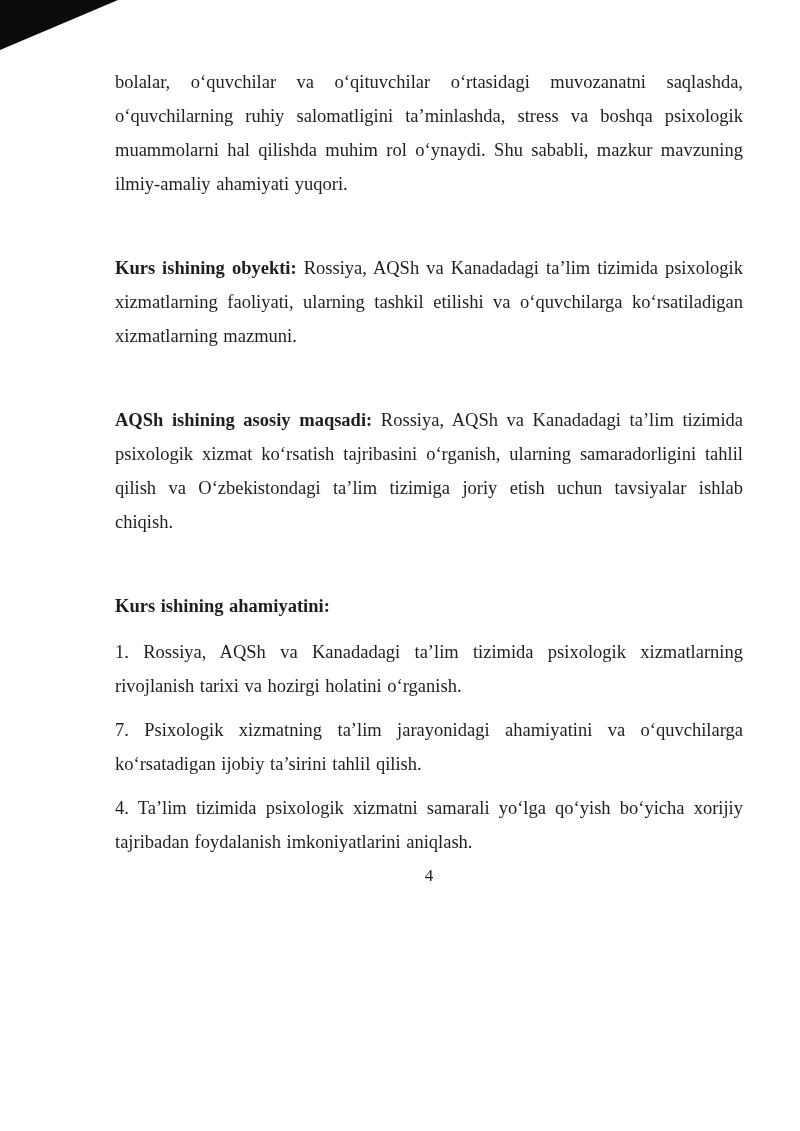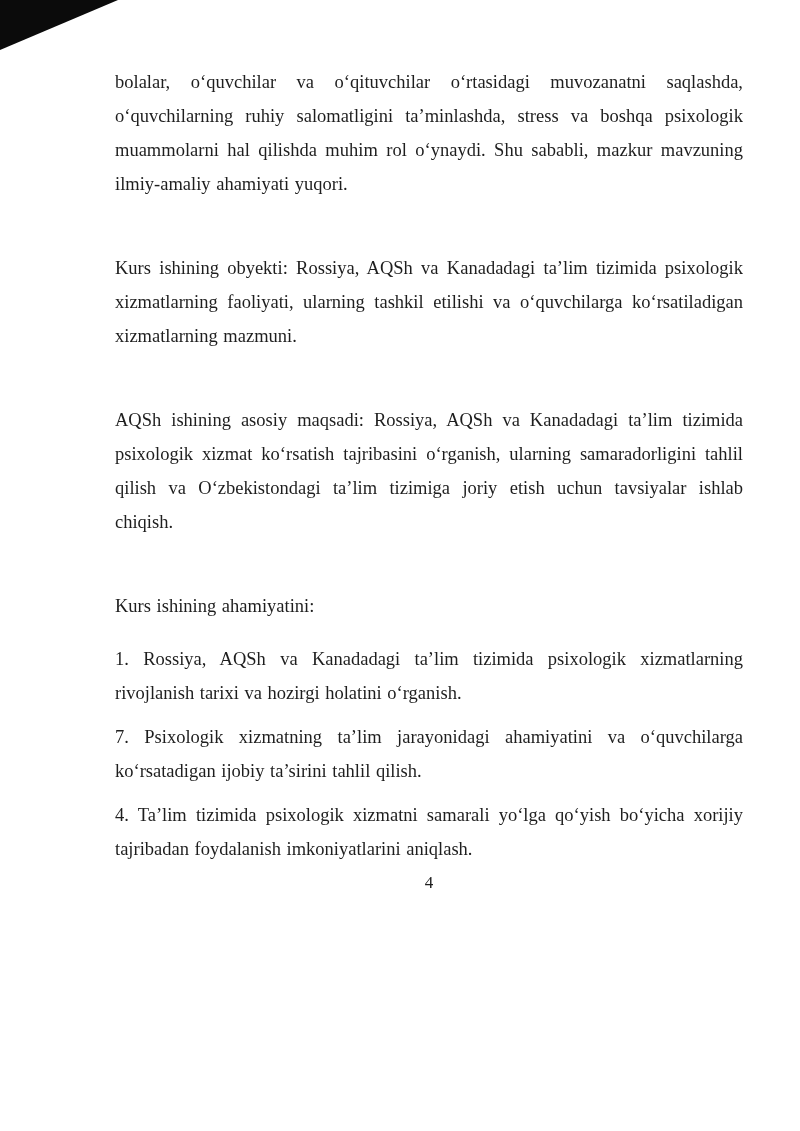--- a/index.html
+++ b/index.html
@@ -40,27 +40,27 @@
     text-align-last: left;
     word-spacing: 1px;
   }
   p.intro {
     margin-top: 65px;
   }
   p.section {
     margin-top: 50px;
   }
   .section-label {
-    font-weight: normal;
+    font-weight: bold;
   }
   p.task {
     margin-top: 10px;
   }
   p.task-first {
-    margin-top: 19px;
+    margin-top: 12px;
   }
   .page-number {
     margin-top: 7px;
     text-align: center !important;
     text-align-last: center !important;
     font-size: 17px !important;
   }
 </style>
 </head>
 <body>

